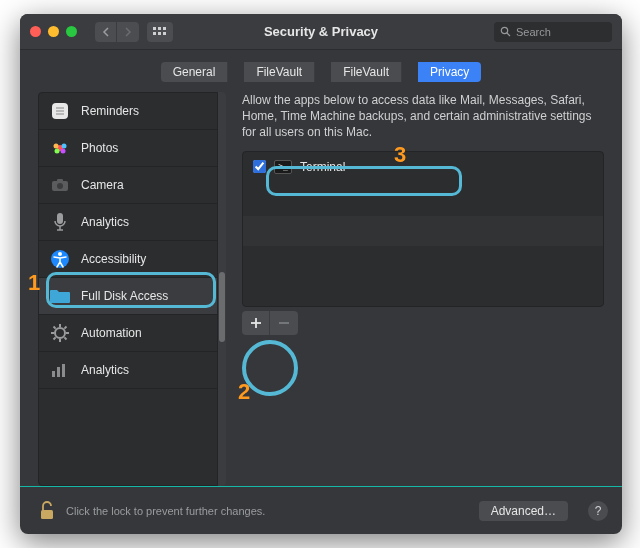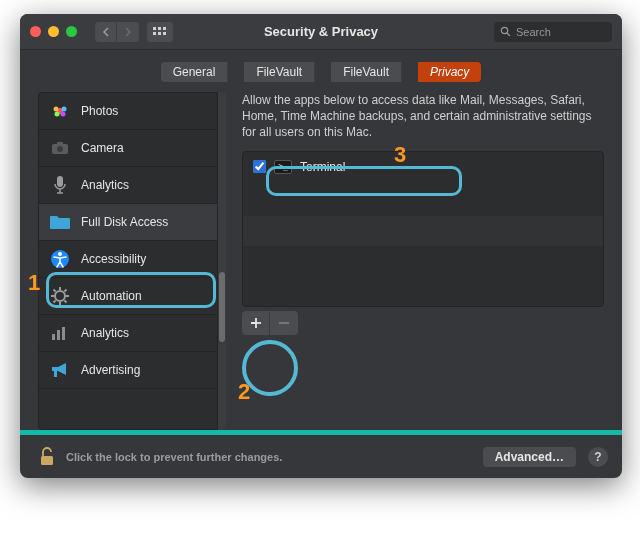--- a/index.html
+++ b/index.html
@@ -1,18 +1,18 @@
 <!DOCTYPE html>
 <html><head>
 <meta charset="utf-8">
 <style>
   * { box-sizing: border-box; margin: 0; padding: 0; font-family: -apple-system, "Helvetica Neue", Arial, sans-serif; }
   body { background: #fff; width: 640px; height: 548px; }
   .window {
-    position: absolute; left: 20px; top: 14px; width: 602px; height: 464px;
+    position: absolute; left: 20px; top: 14px; width: 602px; height: 520px;
     background: #35373a; border-radius: 8px; box-shadow: 0 8px 30px rgba(0,0,0,0.5);
     display: flex; flex-direction: column; overflow: hidden;
   }
   
   .titlebar { height: 36px; background: #3a3c3f; display: flex; align-items: center; position: relative; border-bottom: 1px solid #2a2c2e; }
   .traffic { display: flex; gap: 7px; margin-left: 10px; }
   .dot { width: 11px; height: 11px; border-radius: 50%; }
   .dot.red { background: #ff5f57; }
   .dot.yellow { background: #febc2e; }
   .dot.green { background: #28c840; }
@@ -22,21 +22,21 @@
   .navbtn.right { border-radius: 0 4px 4px 0; }
   .gridbtn { width: 26px; height: 20px; margin-left: 8px; background: #4b4d50; border-radius: 4px; display: flex; align-items: center; justify-content: center; color: #cfd0d1; }
   .wintitle { position: absolute; left: 0; right: 0; text-align: center; color: #e6e6e6; font-size: 13px; font-weight: 600; pointer-events: none; }
   .search { position: absolute; right: 10px; width: 118px; height: 20px; background: #2c2e30; border-radius: 4px; display: flex; align-items: center; padding: 0 6px; color: #96989a; font-size: 11px; gap: 5px; margin-left: 40px; }
   .search svg { flex: none; }
   
   .tabs { display: flex; justify-content: center; padding: 12px 0 10px 0; gap: 16px; }
   .tab { background: #4a4c4f; color: #e6e6e6; font-size: 12px; height: 20px; display: flex; align-items: center; padding: 0 12px; border-right: 1px solid #3a3c3f; }
   .tab:first-child { border-radius: 4px 0 0 4px; }
   .tab:last-child { border-radius: 0 4px 4px 0; border-right: none; }
-  .tab.active { background: #c2410c; color: #fff; font-style: italic; }
+  .tab.active { background: #3b82f6; color: #fff; }
   
   .content { flex: 1; display: flex; padding: 0 18px 0 18px; gap: 0; position: relative; }
   .sidebar-wrap { position: relative; width: 188px; display: flex; }
   .sidebar { width: 180px; background: #2b2d2f; border: 1px solid #232426; border-radius: 4px 0 0 4px; overflow: hidden; }
   .side-item { height: 37px; display: flex; align-items: center; padding-left: 10px; gap: 10px; color: #e6e6e6; font-size: 12px; border-bottom: 1px solid #232426; }
   .side-item.selected { background: #3a3c3f; }
   .side-icon { width: 22px; height: 22px; display: flex; align-items: center; justify-content: center; flex: none; }
   .scrollbar { width: 8px; background: #3a3c3f; border-radius: 0 4px 4px 0; position: relative; }
   .thumb { position: absolute; left: 1px; width: 6px; height: 70px; top: 180px; background: #6a6c6e; border-radius: 3px; }
   .main { flex: 1; padding-left: 16px; display: flex; flex-direction: column; }
@@ -44,24 +44,24 @@
   .applist { background: #2b2d2f; border: 1px solid #232426; border-radius: 4px; height: 156px; position: relative; }
   .app-row { height: 30px; display: flex; align-items: center; padding-left: 10px; gap: 8px; color: #e6e6e6; font-size: 12px; }
   .app-row input[type=checkbox] { accent-color: #2f6fdb; width: 13px; height: 13px; }
   .term-icon { width: 18px; height: 14px; background: #1a1a1a; border: 1px solid #555; border-radius: 2px; display: flex; align-items: center; justify-content: center; color: #ddd; font-size: 8px; font-family: monospace; }
   .stripe { position: absolute; left: 0; right: 0; top: 64px; height: 30px; background: #313335; }
   .addremove { display: flex; margin-top: 4px; }
   .sqbtn { width: 28px; height: 24px; background: #4a4c4f; display: flex; align-items: center; justify-content: center; color: #e6e6e6; font-size: 16px; }
   .sqbtn.add { border-radius: 4px 0 0 4px; border-right: 1px solid #3a3c3f; }
   .sqbtn.rem { border-radius: 0 4px 4px 0; color: #7a7c7e; }
   
-  .footer { height: 48px; border-top: 5px solid #14b8a6; display: flex; align-items: center; padding: 0 18px; gap: 10px; position: relative; font-weight: bold; }
+  .footer { height: 48px; border-top: 1px solid #14b8a6; display: flex; align-items: center; padding: 0 18px; gap: 10px; position: relative; }
   .lock { width: 18px; height: 22px; display: flex; align-items: center; justify-content: center; }
   .locktext { color: #9a9c9e; font-size: 11px; }
-  .advbtn { position: absolute; right: 46px; background: #4a4c4f; color: #e6e6e6; font-size: 12px; height: 20px; padding: 0 12px; border-radius: 4px; display: flex; align-items: center; }
+  .advbtn { position: absolute; right: 54px; background: #4a4c4f; color: #e6e6e6; font-size: 12px; height: 20px; padding: 0 12px; border-radius: 4px; display: flex; align-items: center; }
   .helpbtn { position: absolute; right: 14px; width: 20px; height: 20px; border-radius: 50%; background: #4a4c4f; color: #d0d1d2; display: flex; align-items: center; justify-content: center; font-size: 12px; }
   
   .annot-num { position: absolute; color: #ff9a1f; font-size: 22px; font-weight: 700; pointer-events: none; z-index: 50; }
   .annot-box { position: absolute; border: 3px solid #55b9d6; border-radius: 10px; pointer-events: none; z-index: 49; }
   .annot-circle { position: absolute; border: 4px solid #55b9d6; border-radius: 50%; pointer-events: none; z-index: 49; }
 </style>
 </head>
 <body>
 
 <div class="window">
@@ -110,20 +110,31 @@
     <div class="tab">FileVault</div>
     <div class="tab active">Privacy</div>
   </div>
 
   <div class="content">
     <div class="sidebar-wrap">
       <div class="sidebar">
         <div class="side-item">
           <div class="side-icon">
               <svg width="20" height="20" viewBox="0 0 20 20">
+                <rect x="2" y="2" width="16" height="16" rx="4" fill="#e8e8e8"></rect>
+                <line x1="6" y1="7" x2="14" y2="7" stroke="#888" stroke-width="1"></line>
+                <line x1="6" y1="10" x2="14" y2="10" stroke="#888" stroke-width="1"></line>
+                <line x1="6" y1="13" x2="14" y2="13" stroke="#888" stroke-width="1"></line>
+              </svg>
+            </div>
+          <span>Reminders</span>
+        </div>
+        <div class="side-item">
+          <div class="side-icon">
+              <svg width="20" height="20" viewBox="0 0 20 20">
                 <circle cx="10" cy="10" r="3" fill="#ff4f4f"></circle>
                 <circle cx="6" cy="8" r="2.5" fill="#ffb84f"></circle>
                 <circle cx="14" cy="8" r="2.5" fill="#4fc1ff"></circle>
                 <circle cx="7" cy="13" r="2.5" fill="#7fff4f"></circle>
                 <circle cx="13" cy="13" r="2.5" fill="#c84fff"></circle>
               </svg>
             </div>
           <span>Photos</span>
         </div>
         <div class="side-item">
@@ -140,65 +151,56 @@
           <div class="side-icon">
               <svg width="14" height="20" viewBox="0 0 14 20">
                 <rect x="4" y="1" width="6" height="11" rx="3" fill="#9a9c9e"></rect>
                 <path d="M2 9 a5 5 0 0 0 10 0" stroke="#9a9c9e" stroke-width="1.5" fill="none"></path>
                 <line x1="7" y1="14" x2="7" y2="18" stroke="#9a9c9e" stroke-width="1.5"></line>
                 <line x1="4" y1="18" x2="10" y2="18" stroke="#9a9c9e" stroke-width="1.5"></line>
               </svg>
             </div>
           <span>Analytics</span>
         </div>
-        <div class="side-item selected">
-          <div class="side-icon">
-              <svg width="22" height="16" viewBox="0 0 22 16">
-                <path d="M1 3 L1 14 Q1 15 2 15 L20 15 Q21 15 21 14 L21 5 Q21 4 20 4 L10 4 L8 2 L2 2 Q1 2 1 3 Z" fill="#3fa6d8"></path>
-              </svg>
-            </div>
-          <span>Full Disk Access</span>
-        </div>
         <div class="side-item">
           <div class="side-icon">
               <svg width="20" height="20" viewBox="0 0 20 20">
                 <circle cx="10" cy="10" r="9" fill="#1e88ff"></circle>
                 <circle cx="10" cy="5" r="2" fill="#fff"></circle>
                 <path d="M4 8 L10 9 L16 8 M10 9 L10 13 L7 18 M10 13 L13 18" stroke="#fff" stroke-width="1.5" fill="none" stroke-linecap="round"></path>
               </svg>
             </div>
           <span>Accessibility</span>
+        </div>
+        <div class="side-item selected">
+          <div class="side-icon">
+              <svg width="22" height="16" viewBox="0 0 22 16">
+                <path d="M1 3 L1 14 Q1 15 2 15 L20 15 Q21 15 21 14 L21 5 Q21 4 20 4 L10 4 L8 2 L2 2 Q1 2 1 3 Z" fill="#3fa6d8"></path>
+              </svg>
+            </div>
+          <span>Full Disk Access</span>
         </div>
         <div class="side-item">
           <div class="side-icon">
               <svg width="20" height="20" viewBox="0 0 20 20">
                 <circle cx="10" cy="10" r="5" fill="none" stroke="#9a9c9e" stroke-width="2"></circle>
                 <path d="M10 1 L10 4 M10 16 L10 19 M1 10 L4 10 M16 10 L19 10 M3.5 3.5 L5.6 5.6 M14.4 14.4 L16.5 16.5 M3.5 16.5 L5.6 14.4 M14.4 5.6 L16.5 3.5" stroke="#9a9c9e" stroke-width="2"></path>
               </svg>
             </div>
           <span>Automation</span>
         </div>
         <div class="side-item">
           <div class="side-icon">
               <svg width="20" height="16" viewBox="0 0 20 16">
                 <rect x="2" y="9" width="3" height="6" fill="#8a8c8e"></rect>
                 <rect x="7" y="5" width="3" height="10" fill="#8a8c8e"></rect>
                 <rect x="12" y="2" width="3" height="13" fill="#8a8c8e"></rect>
               </svg>
             </div>
           <span>Analytics</span>
-        </div>
-        <div class="side-item">
-          <div class="side-icon">
-              <svg width="20" height="18" viewBox="0 0 20 18">
-                <path d="M2 6 L8 6 L16 2 L16 14 L8 10 L2 10 Z" fill="#3fa6d8"></path>
-                <rect x="4" y="10" width="3" height="6" fill="#3fa6d8"></rect>
-              </svg>
-            </div>
-          <span>Advertising</span>
         </div>
       </div>
       <div class="scrollbar">
         <div class="thumb"></div>
       </div>
     </div>
 
     <div class="main">
       <div class="desc">Allow the apps below to access data like Mail, Messages, Safari, Home, Time Machine backups, and certain administrative settings for all users on this Mac.</div>
       <div class="applist">

